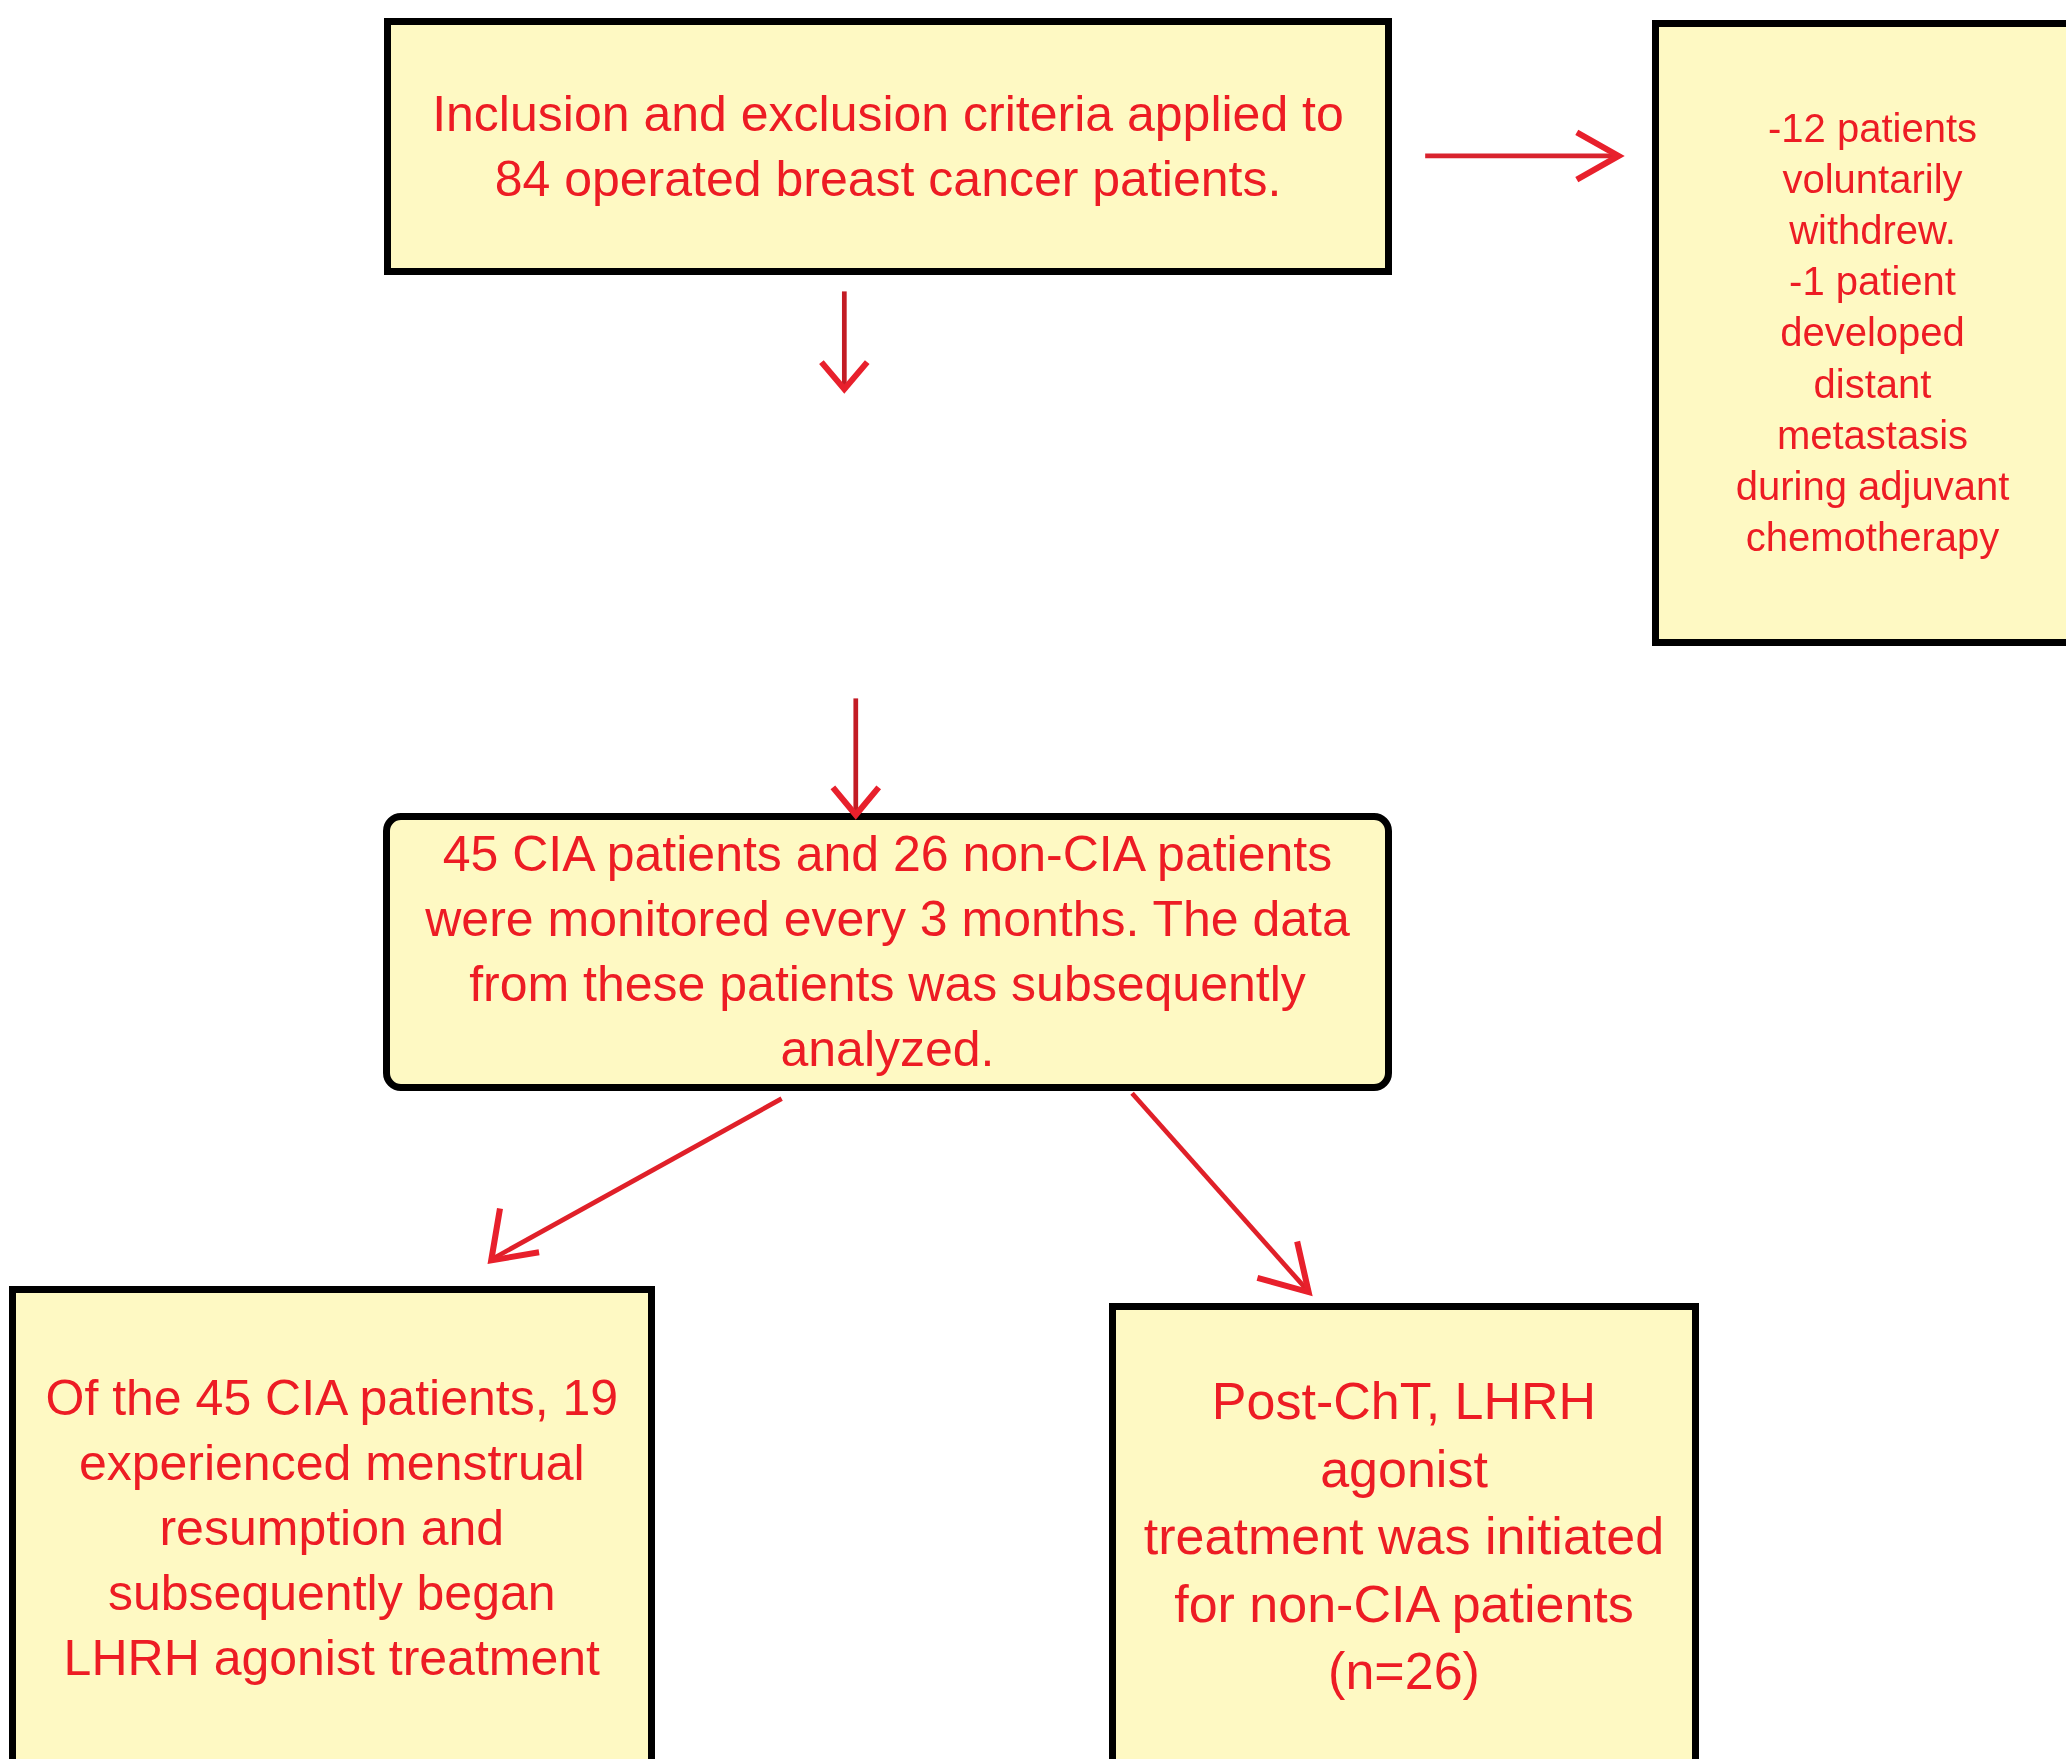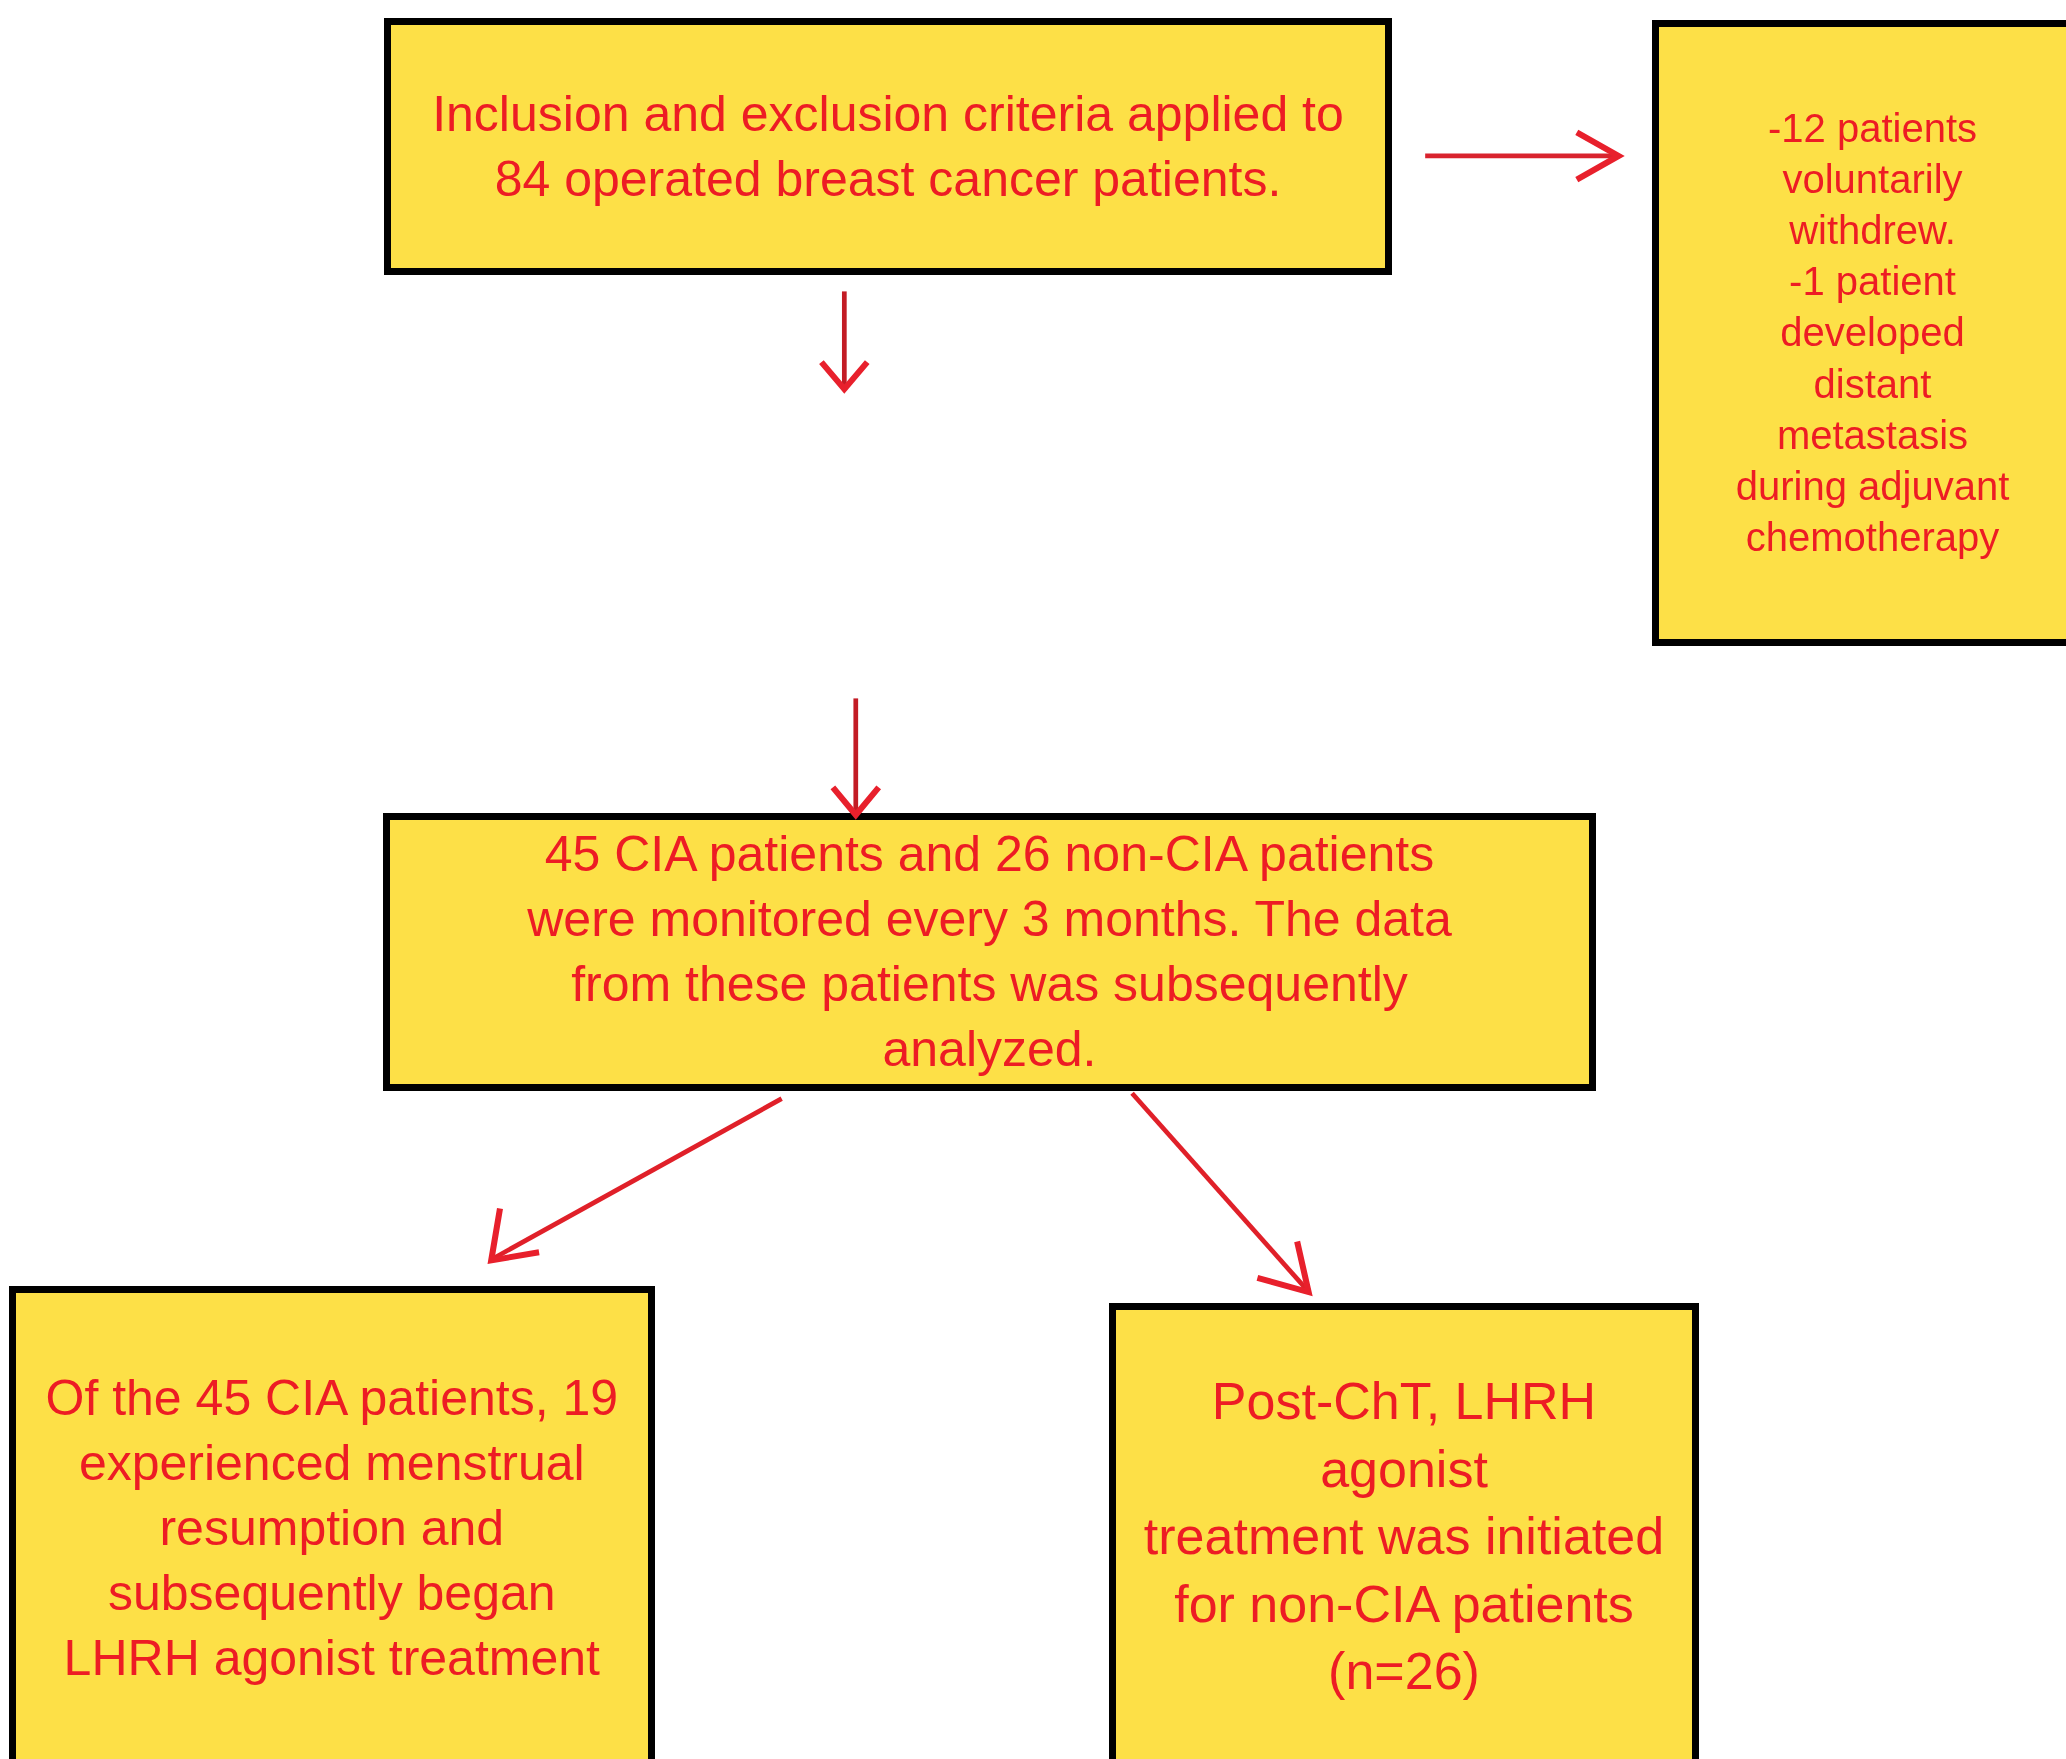--- a/index.html
+++ b/index.html
@@ -12,21 +12,21 @@
     position: relative;
     width: 2066px;
     height: 1760px;
     background: #ffffff;
     overflow: hidden;
     font-family: "Liberation Sans", sans-serif;
   }
   .flowbox {
     position: absolute;
     box-sizing: border-box;
-    background: #fde047;
+    background: #fef9c3;
     border: 7.4px solid #000000;
     display: flex;
     align-items: center;
     justify-content: center;
     text-align: center;
   }
   .flowbox .boxtext {
     color: #ed1c24;
     font-family: "Liberation Sans", sans-serif;
     font-weight: 400;
@@ -48,21 +48,21 @@
     left: 1652px; top: 20px;   width: 441px;  height: 626px;
   }
   #box-exclusions .boxtext { font-size: 40px; line-height: 1.28; }
 
   #box-assessment {
     left: 382px;  top: 406px;  width: 1009px; height: 270px;
   }
   #box-assessment .boxtext { font-size: 50px; }
 
   #box-monitoring {
-    left: 383px;  top: 813px; width: 1213px; height: 278px;
+    left: 383px;  top: 813px; width: 1009px; height: 278px; border-radius: 18px;
   }
   #box-monitoring .boxtext { font-size: 50px; }
 
   #box-cia-outcome {
     left: 8.8px;   top: 1286px; width: 646px;  height: 485px;
   }
   #box-cia-outcome .boxtext { font-size: 50px; }
 
   #box-noncia-outcome {
     left: 1109px; top: 1303px; width: 590px;  height: 468px;

